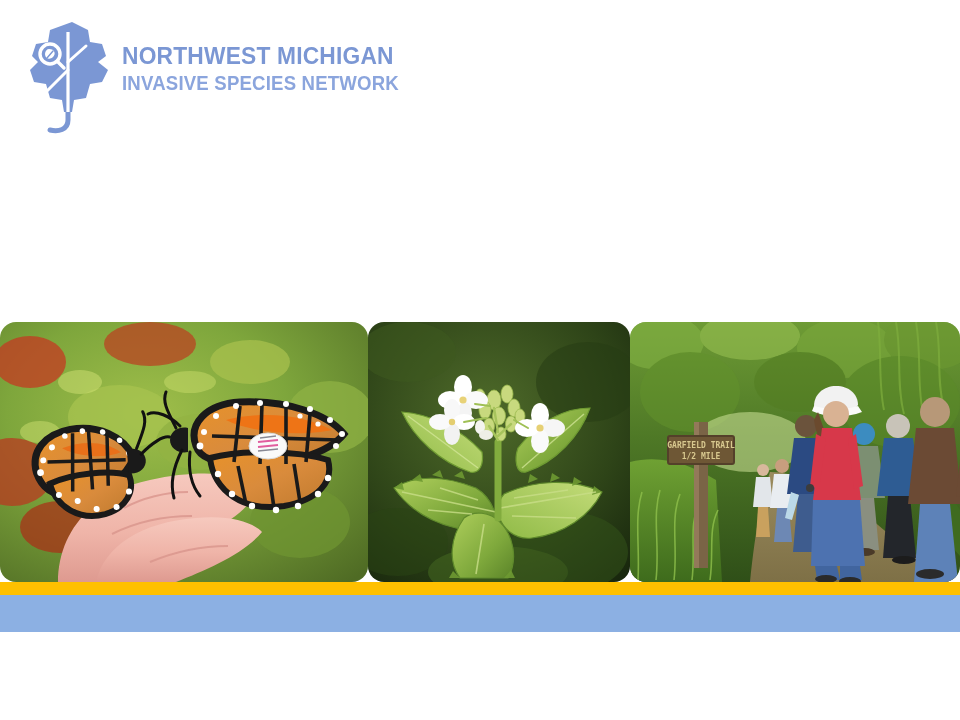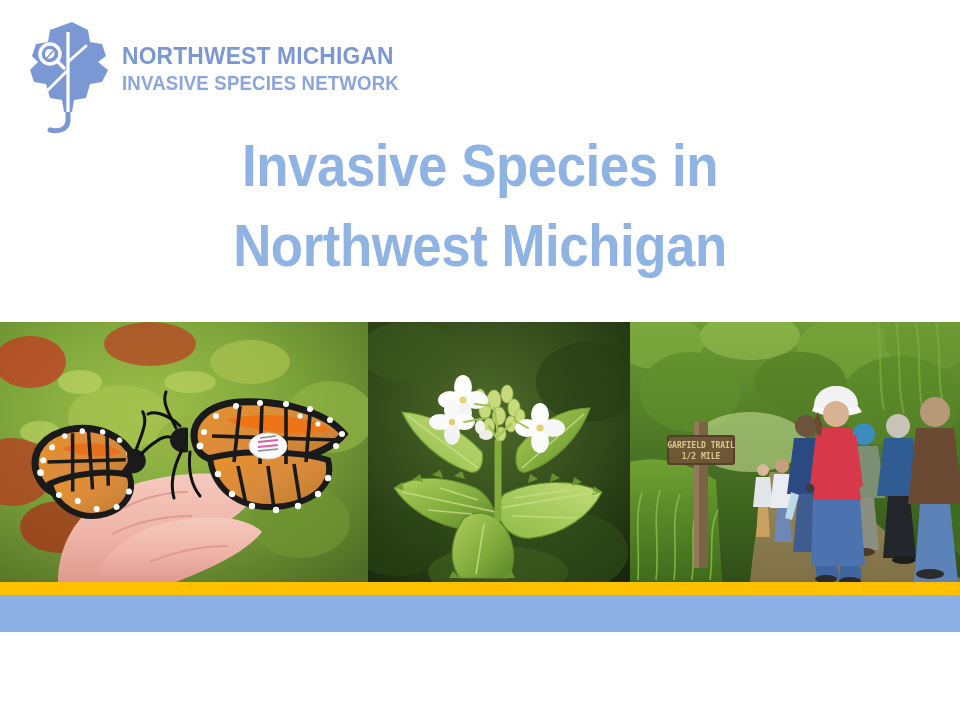--- a/index.html
+++ b/index.html
@@ -87,20 +87,21 @@
     position: absolute;
     left: 0;
     top: 322px;
     width: 960px;
     height: 260px;
     display: flex;
   }
   .photo {
     position: relative;
     overflow: hidden;
+    border-radius: 16px;
   }
   .photo-1 { width: 368px; }
   .photo-2 { width: 262px; }
   .photo-3 { width: 330px; }
   .photo svg { display: block; width: 100%; height: 100%; }
 
   
   .gold-band {
     position: absolute;
     left: 0;
@@ -148,24 +149,20 @@
         <path stroke="#7B97D4" stroke-width="1.4" stroke-linecap="round" d="M19 40 L25 33"></path>
       </svg>
     </span>
 
     <span class="logo-wordmark">
       <span class="logo-line1">NORTHWEST MICHIGAN</span>
       <span class="logo-line2">INVASIVE SPECIES NETWORK</span>
     </span>
   </div>
 
-  <div class="title-wrap">
-    <span class="title-line">Invasive Species in</span>
-    <span class="title-line">Northwest Michigan</span>
-  </div>
 
   <div class="photo-strip">
 
     <div class="photo photo-1">
       <svg viewBox="0 0 368 260" preserveAspectRatio="none" xmlns="http://www.w3.org/2000/svg" aria-hidden="true">
         <defs>
           <radialGradient id="bgFol" cx="40%" cy="35%" r="85%">
             <stop offset="0%" stop-color="#9FBE4A"></stop>
             <stop offset="45%" stop-color="#7EA63C"></stop>
             <stop offset="100%" stop-color="#4F6B24"></stop>

